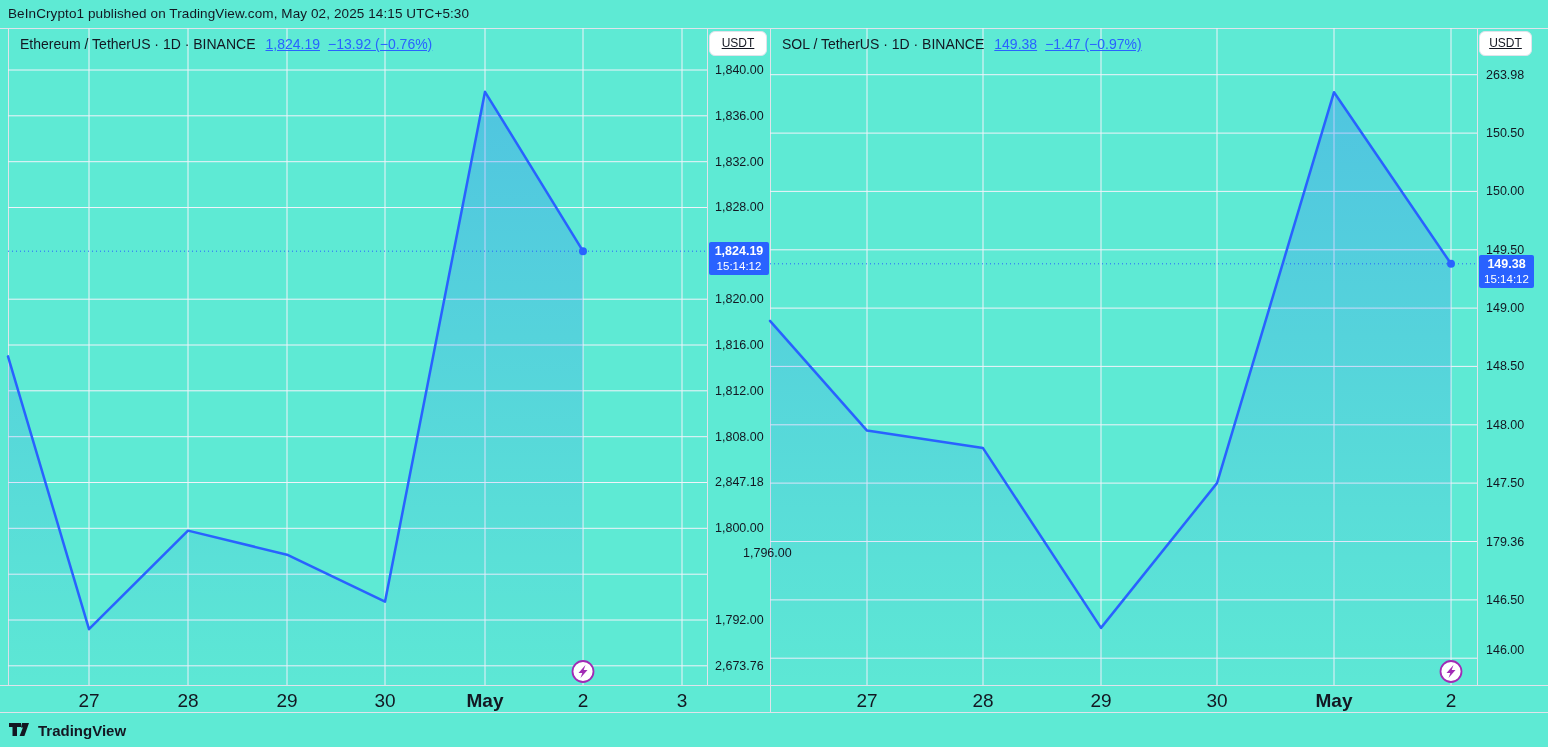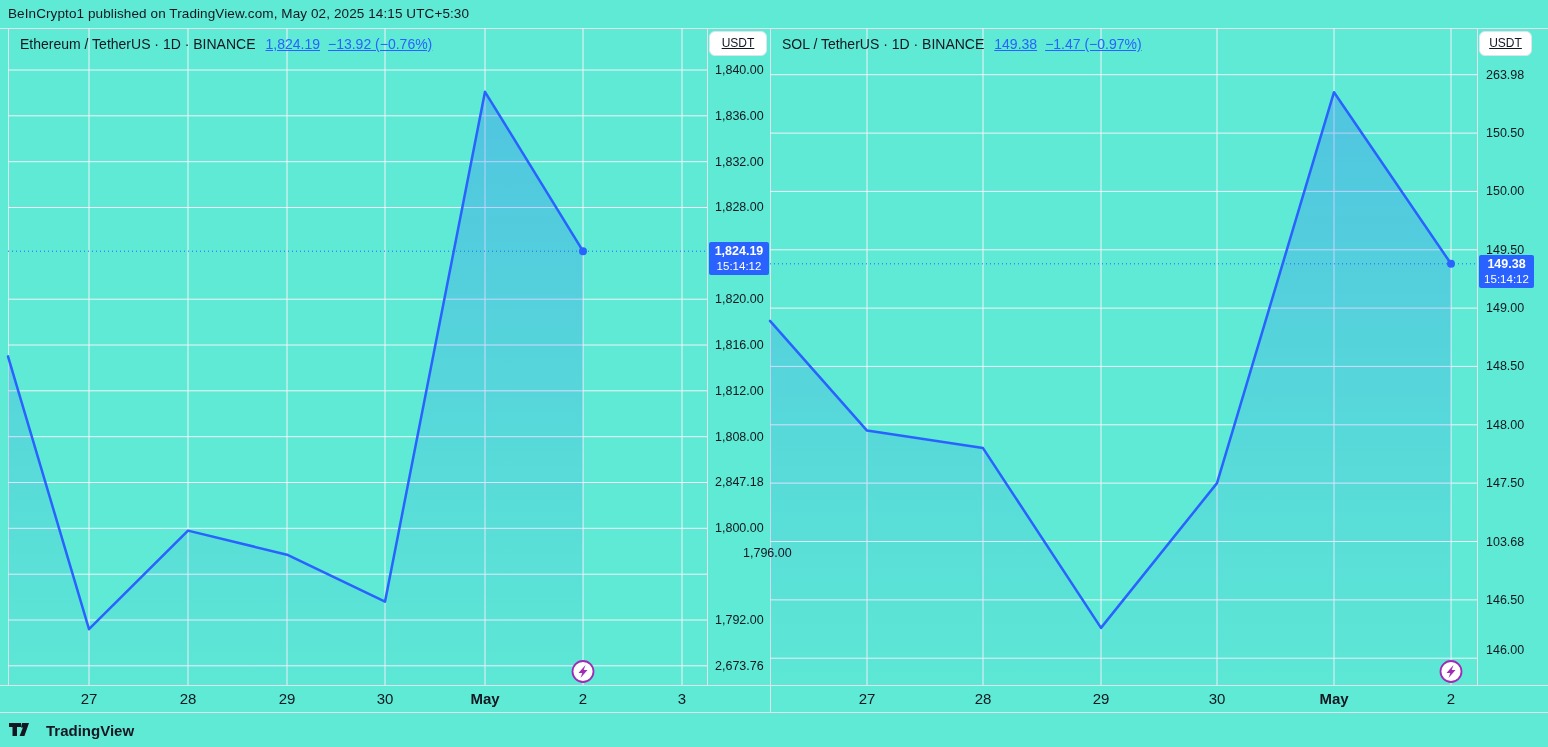--- a/index.html
+++ b/index.html
@@ -12,27 +12,27 @@
   .priceline{fill:none;stroke:#2962ff;stroke-width:2.5;stroke-linejoin:round;stroke-linecap:round;}
   .dotline{stroke:#2962ff;stroke-width:1;stroke-dasharray:1 3;}
   .dot{fill:#2962ff;}
   .hit{position:absolute;z-index:2;}
   .title{position:absolute;z-index:3;top:36px;font-size:14px;white-space:nowrap;}
   .title .quote{color:#2962ff;margin-left:10px;text-decoration:underline;}
   .title .q-chg{margin-left:8px;}
   .usdt{position:absolute;z-index:3;top:31px;height:23px;line-height:23px;text-align:center;
         background:#fff;border:1px solid #e0e3eb;border-radius:6px;font-size:12px;font-weight:500;text-decoration:underline;}
   .ytick{position:absolute;z-index:3;height:16px;line-height:16px;font-size:12.5px;white-space:nowrap;}
-  .xtick{position:absolute;z-index:3;top:690px;font-size:15px;transform:translateX(-50%);}
+  .xtick{position:absolute;z-index:3;top:690px;font-size:19px;transform:translateX(-50%);}
   .xtick.bold{font-weight:700;}
   .pbadge{position:absolute;z-index:4;background:#2962ff;color:#fff;border-radius:2px;
           text-align:center;padding:2px 4px;box-sizing:border-box;}
   .pbadge .p{font-size:12.5px;font-weight:700;line-height:15px;}
   .pbadge .t{font-size:11.5px;line-height:14px;}
-  .footer{position:absolute;left:8px;top:719px;z-index:3;display:flex;align-items:center;gap:16px;}
+  .footer{position:absolute;left:8px;top:719px;z-index:3;display:flex;align-items:center;gap:8px;}
   .footer .brand{font-size:15px;font-weight:600;color:#131722;}
 </style>
 </head>
 <body>
 
 <div class="canvas">
 
   <div class="hdr">BeInCrypto1 published on TradingView.com, May 02, 2025 14:15 UTC+5:30</div>
 
   <svg class="charts" width="1548" height="747">
@@ -160,21 +160,21 @@
     </div>
     <div id="ylab-1">
         <div class="ytick" style="left: 1486px; top: 66.7px;">263.98</div>
         <div class="ytick" style="left: 1486px; top: 125.05px;">150.50</div>
         <div class="ytick" style="left: 1486px; top: 183.4px;">150.00</div>
         <div class="ytick" style="left: 1486px; top: 241.75px;">149.50</div>
         <div class="ytick" style="left: 1486px; top: 300.1px;">149.00</div>
         <div class="ytick" style="left: 1486px; top: 358.45px;">148.50</div>
         <div class="ytick" style="left: 1486px; top: 416.8px;">148.00</div>
         <div class="ytick" style="left: 1486px; top: 475.15px;">147.50</div>
-        <div class="ytick" style="left: 1486px; top: 533.5px;">103.68</div>
+        <div class="ytick" style="left: 1486px; top: 533.5px;">179.36</div>
         <div class="ytick" style="left: 1486px; top: 591.85px;">146.50</div>
         <div class="ytick" style="left: 1486px; top: 642px;">146.00</div>
       </div>
       <div id="xlab-1">
         <div class="xtick" style="left: 867px;">27</div>
         <div class="xtick" style="left: 983px;">28</div>
         <div class="xtick" style="left: 1101px;">29</div>
         <div class="xtick" style="left: 1217px;">30</div>
         <div class="xtick bold" style="left: 1334px;">May</div>
         <div class="xtick" style="left: 1451px;">2</div>

